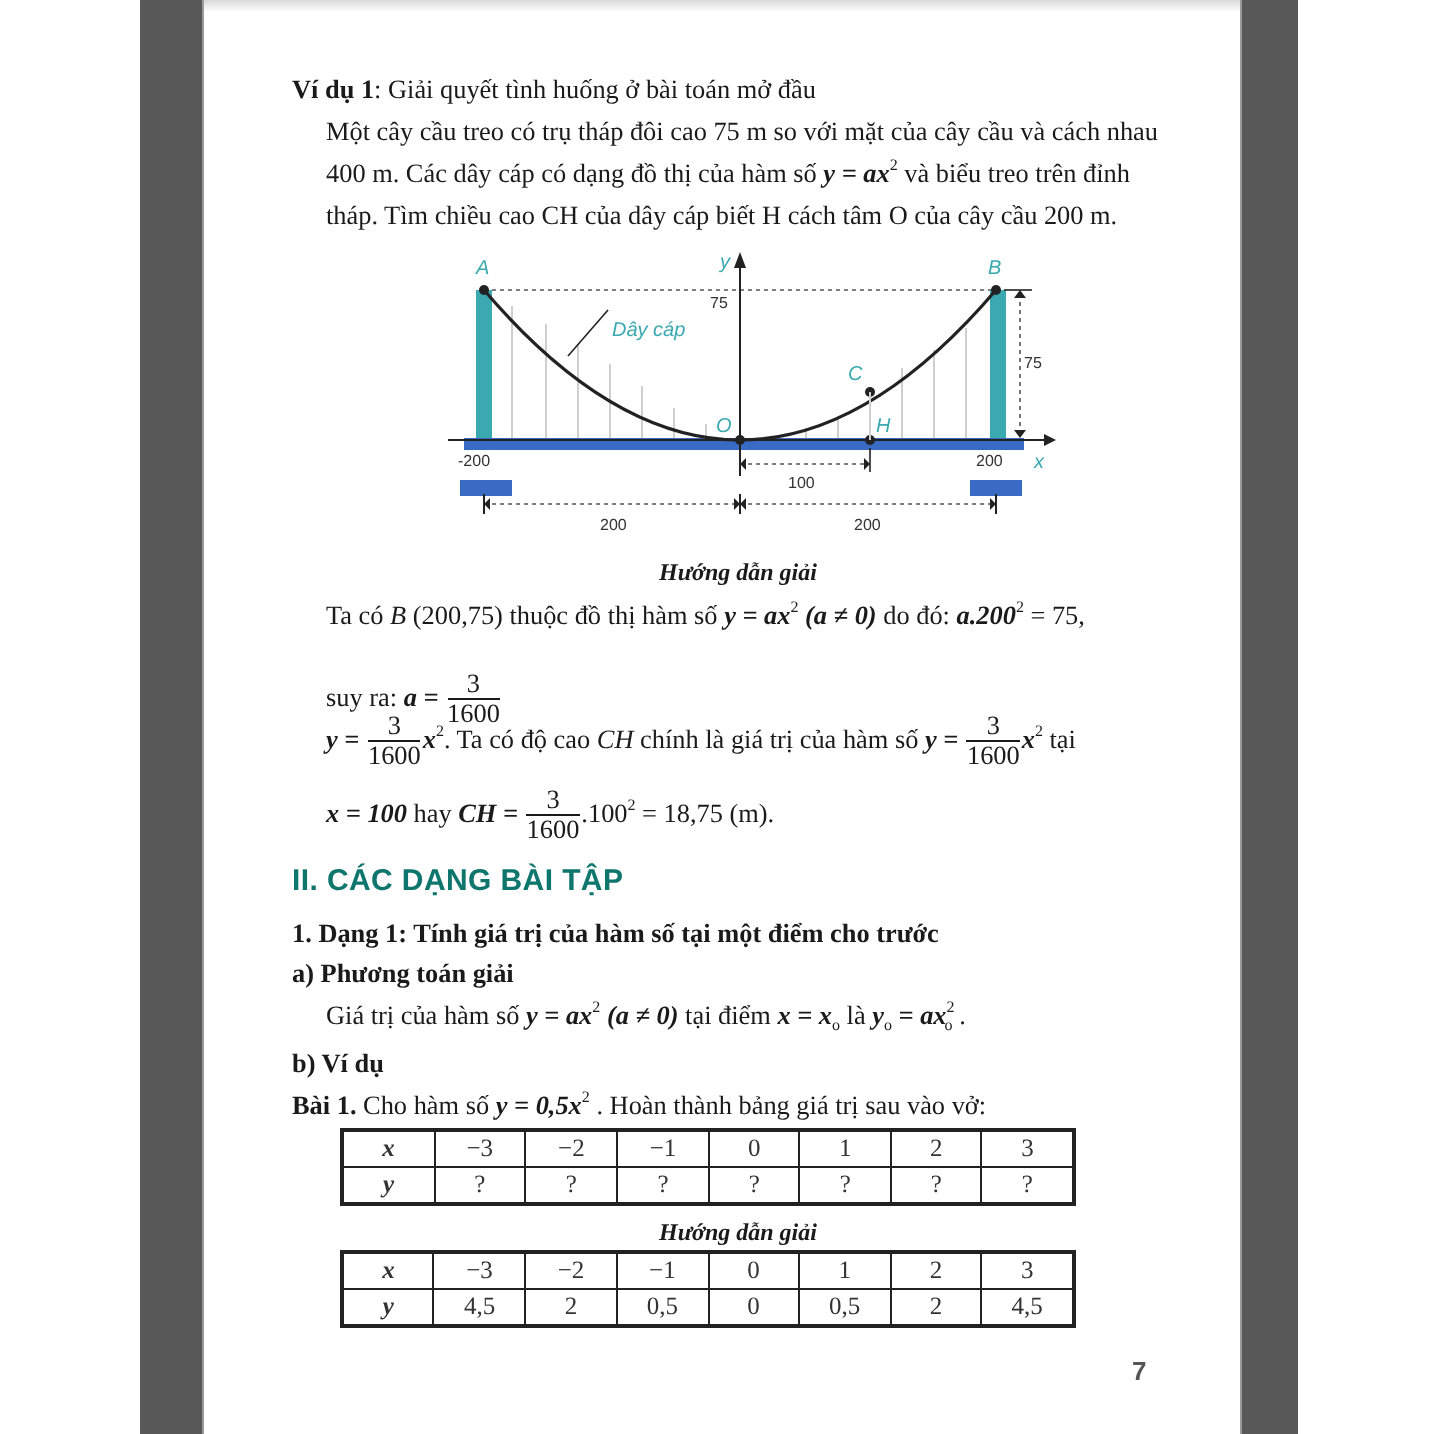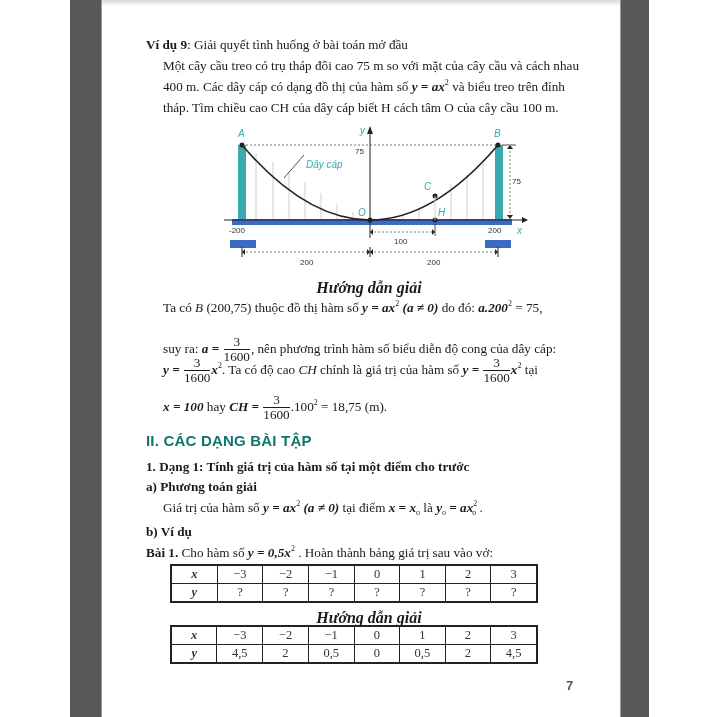--- a/index.html
+++ b/index.html
@@ -15,43 +15,43 @@
   .b { font-weight:bold; }
   .i { font-style:italic; }
   .math { font-style:italic;font-weight:bold; }
   sup { font-size:8px; vertical-align:6px; line-height:0; }
   sub { font-size:8px; vertical-align:-3px; line-height:0; }
   .frac { display:inline-block; vertical-align:middle; text-align:center; font-style:normal; margin:0 1px; }
   .frac .n { display:block; border-bottom:1px solid #1a1a1a; padding:0 1px; line-height:14px; }
   .frac .d { display:block; line-height:14px; }
   .heading2 { position:absolute; font-family:"Liberation Sans", "DejaVu Sans", sans-serif; font-weight:bold;
               font-size:15px; left:146px; top:432px; letter-spacing:0.2px; color:#0f766e; }
-  .centered { position:absolute; left:146px; width:446px; text-align:center; font-weight:bold; font-style:italic; font-size:16px; }
+  .centered { position:absolute; left:146px; width:446px; text-align:center; font-weight:bold; font-style:italic; font-size:12px; }
   table.vt { position:absolute; left:170px; border-collapse:collapse; width:368px; font-size:12.5px; }
   table.vt td { border:1.5px solid #222; text-align:center; height:17px; padding:0; width:46px; color:#333; }
   table.vt { border:2px solid #222; }
   .pagenum { position:absolute; left:566px; top:678px; font-family:"Liberation Sans", sans-serif; font-weight:bold; font-size:13px; color:#555; }
   svg text { font-family:"Liberation Sans", "DejaVu Sans", sans-serif; }
 </style>
 </head>
 <body>
 
 <div class="side-bar side-left"></div>
 <div class="side-bar side-right"></div>
 <div class="page"></div>
 <div class="top-shadow"></div>
 
 <div class="txt" style="left:146px; top:37px;">
-  <span class="b">Ví dụ 9</span><span>: Giải quyết tình huống ở bài toán mở đầu</span>
+  <span class="b">Ví dụ 1</span><span>: Giải quyết tình huống ở bài toán mở đầu</span>
 </div>
 <div class="txt" style="left:163px; top:58px;">Một cây cầu treo có trụ tháp đôi cao 75 m so với mặt của cây cầu và cách nhau</div>
 <div class="txt" style="left:163px; top:79px;">
   <span>400 m. Các dây cáp có dạng đồ thị của hàm số </span><span class="math">y = ax</span><sup>2</sup><span> và biểu treo trên đỉnh</span>
 </div>
-<div class="txt" style="left:163px; top:100px;">tháp. Tìm chiều cao CH của dây cáp biết H cách tâm O của cây cầu 100 m.</div>
+<div class="txt" style="left:163px; top:100px;">tháp. Tìm chiều cao CH của dây cáp biết H cách tâm O của cây cầu 200 m.</div>
 
 <svg style="position:absolute; left:222px; top:120px;" width="310" height="160" viewBox="0 0 310 160">
 
   <line x1="20" y1="25" x2="277" y2="25" stroke="#555" stroke-width="0.8" stroke-dasharray="2,2"></line>
 
   <g stroke="#cfcfcf" stroke-width="1">
     <line x1="34" y1="33" x2="34" y2="100"></line>
     <line x1="51" y1="42" x2="51" y2="100"></line>
     <line x1="67" y1="52" x2="67" y2="100"></line>
     <line x1="83" y1="62" x2="83" y2="100"></line>
@@ -124,21 +124,21 @@
   <text x="172" y="124" font-size="8" fill="#333">100</text>
   <text x="78" y="145" font-size="8" fill="#333">200</text>
   <text x="205" y="145" font-size="8" fill="#333">200</text>
 </svg>
 
 <div class="centered" style="top:279px;">Hướng dẫn giải</div>
 <div class="txt" style="left:163px; top:300px;text-align:right;">
   <span>Ta có </span><span class="i">B</span><span> (200,75) thuộc đồ thị hàm số </span><span class="math">y = ax</span><sup>2</sup><span class="math"> (a ≠ 0)</span><span> do đó: </span><span class="math">a.200</span><sup>2</sup><span> = 75,</span>
 </div>
 <div class="txt" style="left:163px; top:317px; line-height:30px;margin-top:17px;">
-  <span>suy ra: </span><span class="math">a = </span><span class="frac"><span class="n">3</span><span class="d">1600</span></span><span>, nên phương trình hàm số biểu diễn độ cong của dây cáp:</span>
+  <span>suy ra: </span><span class="math">a = </span><span class="frac"><span class="n">3</span><span class="d">1600</span></span>
 </div>
 <div class="txt" style="left:163px; top:355px; line-height:30px;">
   <span class="math">y = </span><span class="frac"><span class="n">3</span><span class="d">1600</span></span><span class="math">x</span><sup>2</sup><span>. Ta có độ cao </span><span class="i">CH</span><span> chính là giá trị của hàm số </span><span class="math">y = </span><span class="frac"><span class="n">3</span><span class="d">1600</span></span><span class="math">x</span><sup>2</sup><span>  tại</span>
 </div>
 <div class="txt" style="left:163px; top:392px; line-height:30px;">
   <span class="math">x = 100</span><span>  hay </span><span class="math">CH = </span><span class="frac"><span class="n">3</span><span class="d">1600</span></span><span>.100</span><sup>2</sup><span> = 18,75  (m).</span>
 </div>
 
 <div class="heading2">II. CÁC DẠNG BÀI TẬP</div>
 <div class="txt b" style="left:146px; top:459px;">1. Dạng 1: Tính giá trị của hàm số tại một điểm cho trước</div>

